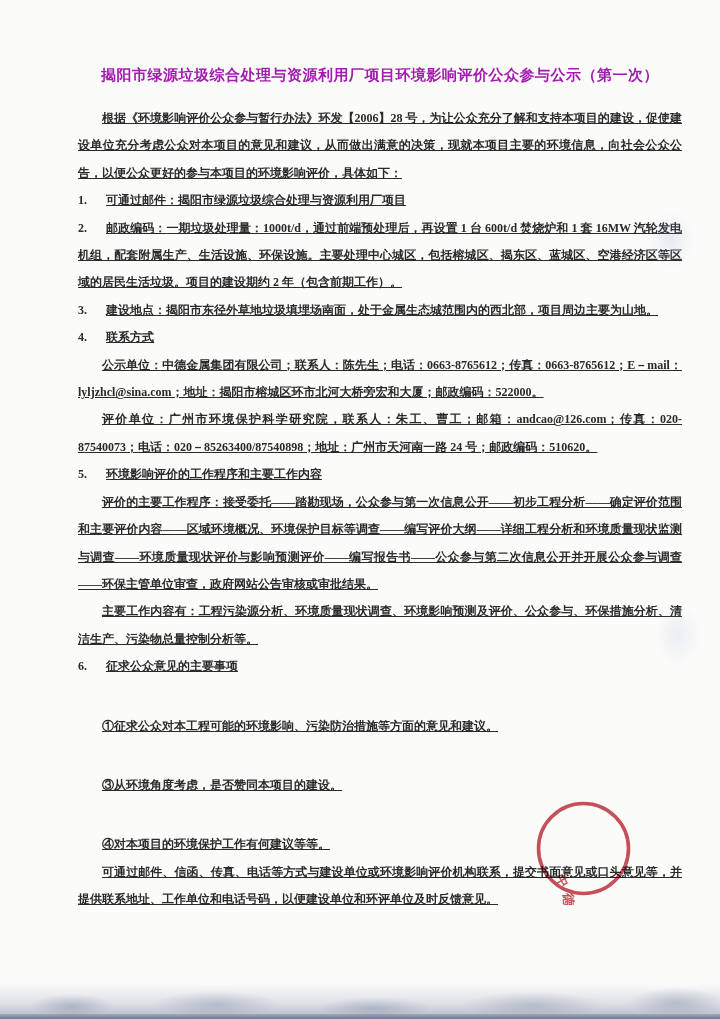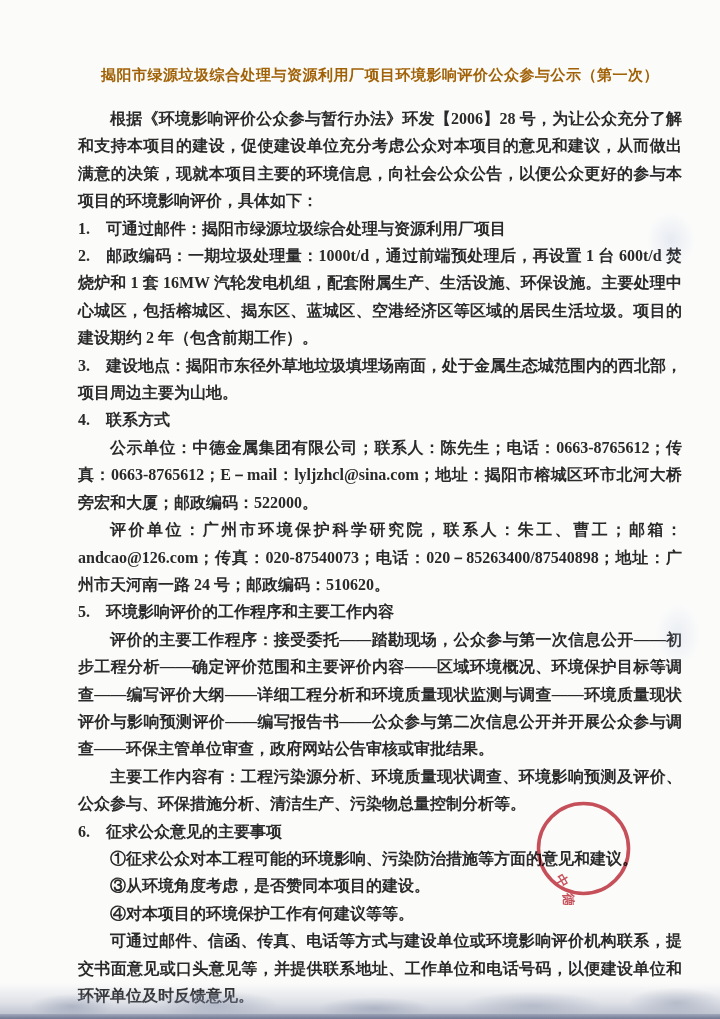--- a/index.html
+++ b/index.html
@@ -16,34 +16,35 @@
     position:relative;
     width:720px; height:1019px;
     padding:66px 38px 0 78px;
   }
   h1.title {
     font-size:15px;
     font-weight:700;
     text-align:center;
     letter-spacing:.5px;
     margin-bottom:20px;
-    color:#a16207;
+    color:#a21caf;
     font-family:Liberation Mono, monospace;
   }
   p {
-    font-size:16px;
+    font-size:12px;
     font-weight:600;
     line-height:27.4px;
     text-align:justify;
     color:var(--ink);
+    text-decoration:underline;
   }
   p.indent { text-indent:2em; }
   .num { display:inline-block; width:28px; font-weight:700; }
   .head { font-weight:700; }
-  .sub { text-indent:2em; }
+  .sub { text-indent:2em;margin-top:32px; }
   .stamp {
     position:absolute;
     left:527px; top:792px;
     width:113px; height:113px;
     mix-blend-mode:multiply;
     opacity:.92;
     z-index:2;
     pointer-events:none;
   }
   .stamp .ring { fill:none; stroke:var(--stamp-color); stroke-width:3.6px; }

